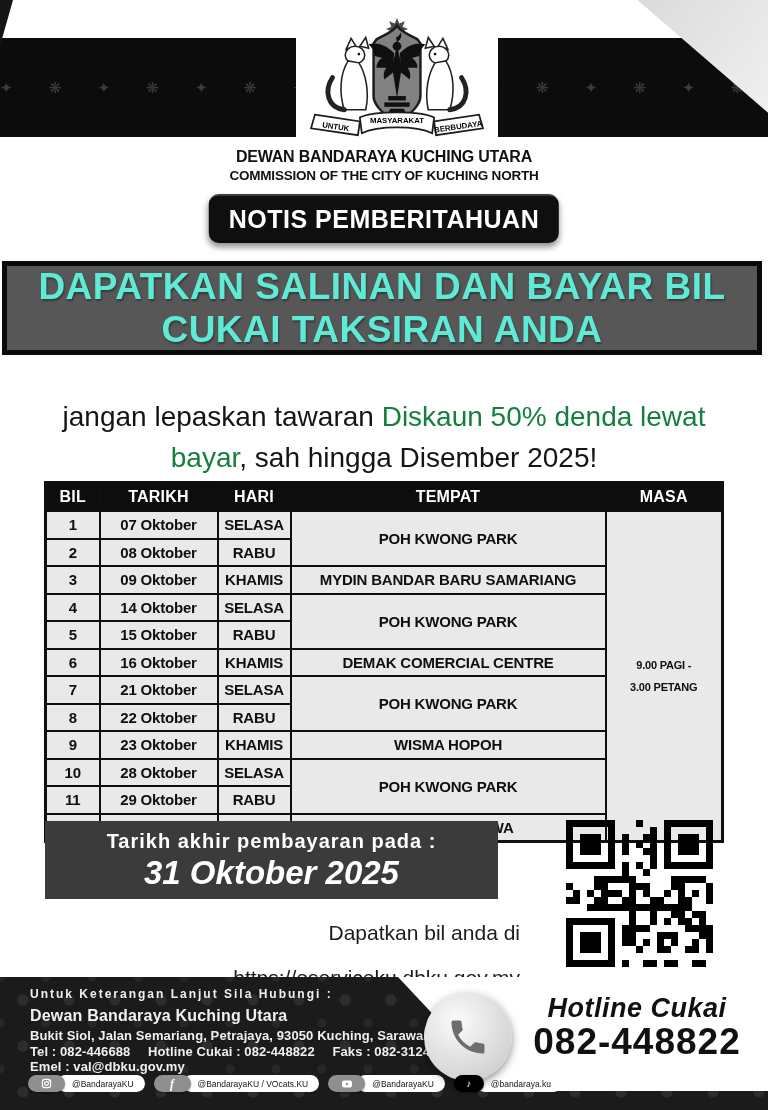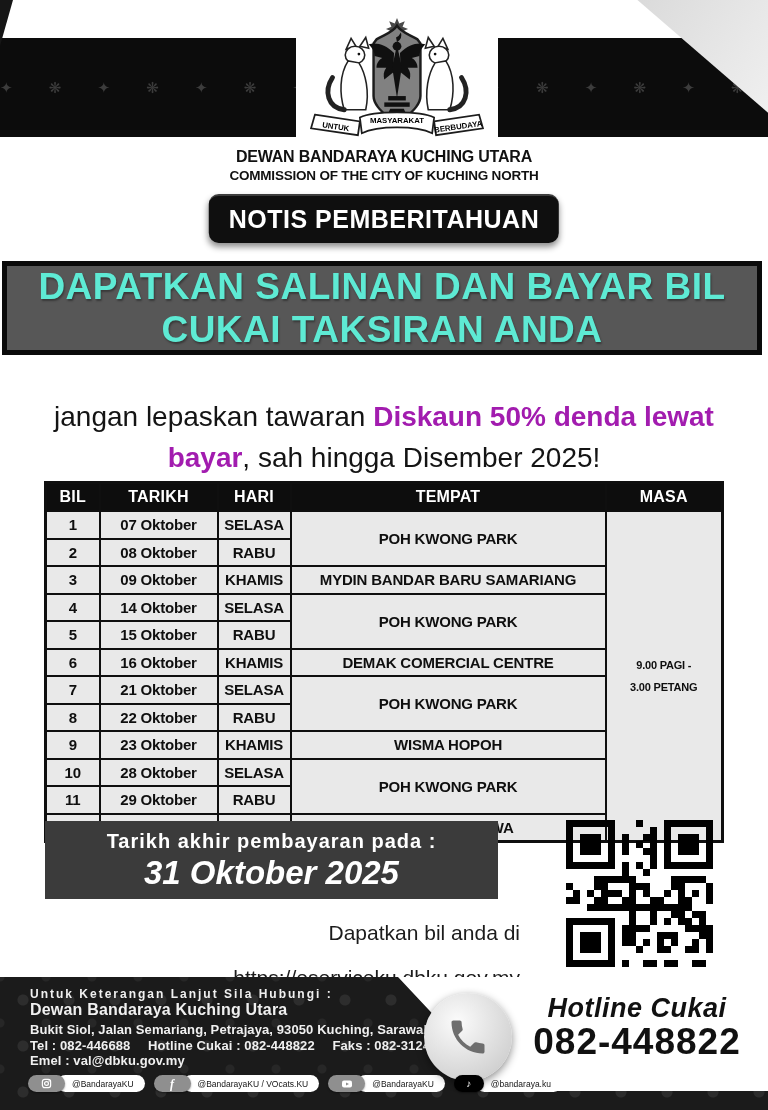--- a/index.html
+++ b/index.html
@@ -33,21 +33,21 @@
   
   #title-banner{position:absolute;left:2px;top:252px;width:760px;height:94px;box-sizing:border-box;
                 background:#575757;border:5px solid #0a0a0a;display:flex;flex-direction:column;
                 align-items:center;justify-content:center;color:#5eead4;font-weight:bold;
                 font-size:37px;line-height:43px;letter-spacing:0.5px;text-align:center;
                 text-shadow:1px 2px 2px rgba(0,0,0,.35);margin-top:9px;}
 
   
   #intro{position:absolute;left:10px;top:355px;width:748px;text-align:center;
          font-size:28px;line-height:41px;color:#141414;}
-  #intro .hl{color:#a21caf;font-weight:bold;}
+  #intro .hl{color:#15803d;font-weight:normal;}
 
   
   #schedule{position:absolute;left:44px;top:481px;width:679px;border-collapse:collapse;
             table-layout:fixed;border:3px solid #0f0f0f;padding-left:30px;}
   #schedule th,#schedule td{border:2.5px solid #0f0f0f;padding:0 2px;text-align:center;overflow:hidden;}
   #schedule th{background:#0d0d0d;color:#fff;font-size:16px;font-weight:bold;height:26px;letter-spacing:0.2px;}
   #schedule td{background:#e9e9e9;color:#0f0f0f;font-size:15px;font-weight:bold;height:25.5px;letter-spacing:-0.2px;}
   #schedule .masa-cell{font-size:11px;line-height:22px;}
 
   
@@ -61,21 +61,21 @@
   #qr{position:absolute;left:566px;top:820px;width:147px;height:147px;}
 
   
   #footer{position:absolute;left:0;top:977px;width:768px;height:133px;background:#fff;}
   #footer-dark{position:absolute;inset:0;background-color:#1b1b1b;
      background-image:radial-gradient(circle,#2d2d2d 5px,transparent 6px),
                       radial-gradient(circle,#272727 4px,transparent 5px);
      background-size:46px 46px,46px 46px;background-position:0 0,23px 23px;
      clip-path:polygon(0 0,398px 0,505px 114px,768px 114px,768px 133px,0 133px);}
   #contact{position:absolute;left:30px;top:10px;color:#f0f0f0;}
-  .contact-heading{font-size:12px;font-weight:bold;letter-spacing:2px;}
+  .contact-heading{font-size:12px;font-weight:bold;letter-spacing:2px;margin-bottom:6px;}
   .contact-org{font-size:16px;font-weight:bold;letter-spacing:0.2px;margin-bottom:3px;}
   .contact-line{font-size:13px;font-weight:bold;line-height:15.5px;letter-spacing:0.1px;}
   .contact-line .seg{margin-right:14px;}
   #social-list{position:absolute;left:28px;top:98px;display:flex;gap:9px;}
   .social-item{display:flex;align-items:center;}
   .chip{height:17px;min-width:37px;border-radius:9px;background:#8f8f8f;display:flex;align-items:center;
         justify-content:center;margin-right:-8px;position:relative;z-index:2;
         box-shadow:0 1px 2px rgba(0,0,0,.4);}
   .chip.tiktok{background:#000;min-width:30px;}
   .chip .glyph{color:#fff;font-size:10px;line-height:10px;font-weight:bold;}

